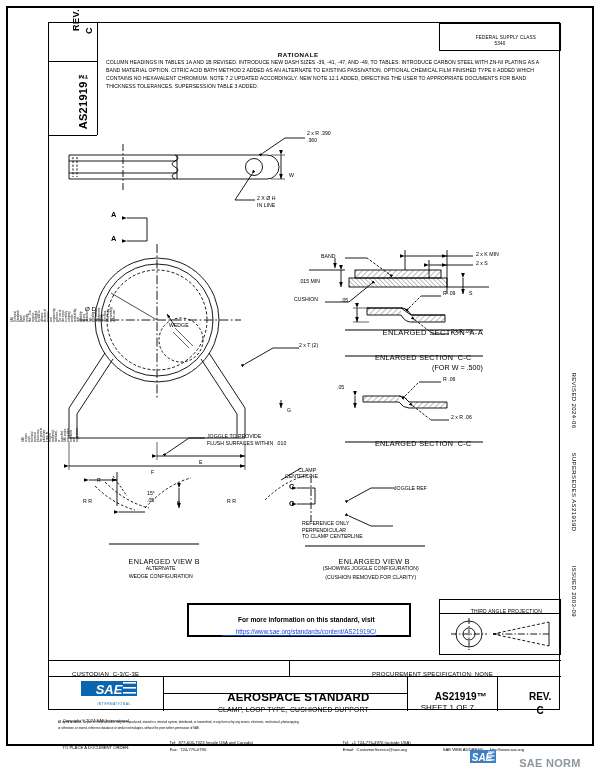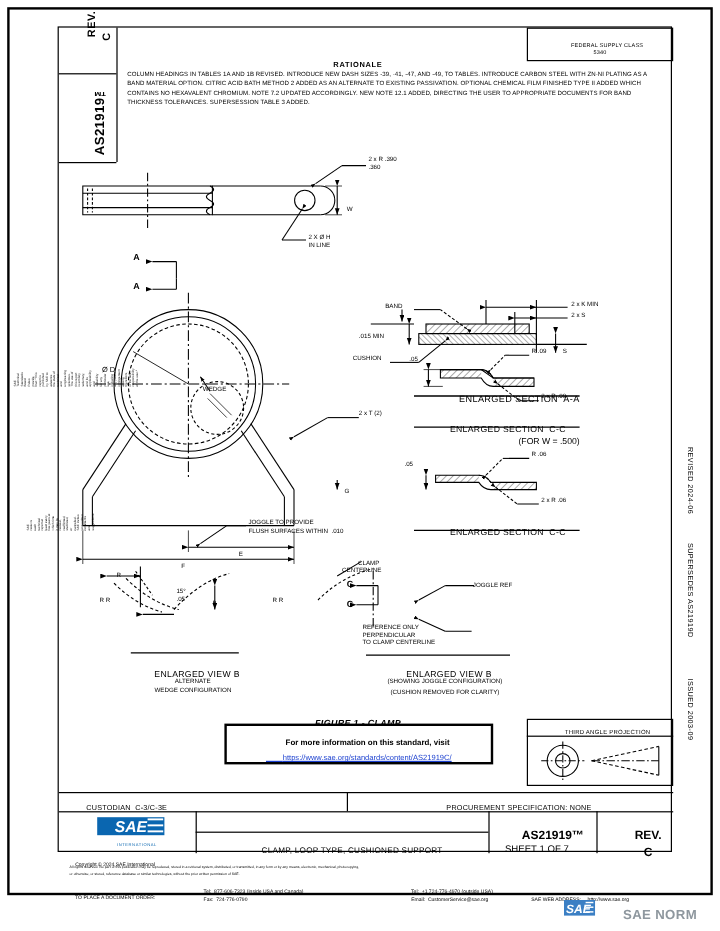--- a/index.html
+++ b/index.html
@@ -331,22 +331,20 @@
       <div class="t dim" style="left:48px;top:545px;width:116px;text-align:center;">
         <span>WEDGE CONFIGURATION</span></div>
 
       <div class="t dim8" style="left:256px;top:527px;width:120px;text-align:center;font-size:7.2px;letter-spacing:.3px;">
         <span>ENLARGED VIEW B</span></div>
       <div class="t dim" style="left:240px;top:537px;width:152px;text-align:center;">
         <span>(SHOWING JOGGLE CONFIGURATION)</span></div>
       <div class="t dim" style="left:240px;top:546px;width:152px;text-align:center;">
         <span>(CUSHION REMOVED FOR CLARITY)</span></div>
 
-      <div class="t bold ctr" style="left:150px;top:568px;width:180px;font-size:7.4px;font-style:italic;letter-spacing:.3px;">
-        <span>FIGURE 1 - CLAMP</span></div>
 
       <div class="bx" style="left:138px;top:580px;width:224px;height:34px;border-width:2px;"></div>
       <div class="t bold ctr" style="left:140px;top:586px;width:220px;font-size:6.6px;">
         <span>For more information on this standard, visit</span></div>
       <a class="t ctr" href="#" style="left:140px;top:598px;width:220px;font-size:6.3px;color:#1a3fcf;text-decoration:underline;">
         <span>https://www.sae.org/standards/content/AS21919C/</span></a>
 
       <div class="bx" style="left:390px;top:576px;width:122px;height:56px;"></div>
       <div class="ln h" style="left:390px;top:590px;width:122px;"></div>
       <div class="t ctr" style="left:390px;top:580px;width:122px;font-size:5px;letter-spacing:.2px;">
@@ -382,20 +380,22 @@
           <rect x="2" y="1" width="56" height="15" fill="#0a66b0"></rect>
           <text x="30" y="13.5" font-family="Liberation Sans, sans-serif" font-size="13" font-weight="bold" fill="#ffffff" text-anchor="middle" font-style="italic">SAE</text>
           <rect x="44" y="2" width="13" height="1.6" fill="#ffffff"></rect>
           <rect x="44" y="7" width="13" height="1.6" fill="#ffffff"></rect>
           <rect x="44" y="12" width="13" height="1.6" fill="#ffffff"></rect>
         </svg>
         <div class="t" style="left:4px;top:19px;font-size:3.4px;color:#0a66b0;letter-spacing:.5px;">
           <span>INTERNATIONAL</span></div>
       </div>
 
+      <div class="t bold ctr" style="left:114px;top:655px;width:244px;font-size:11.5px;letter-spacing:.2px;">
+        <span>AEROSPACE STANDARD</span></div>
       <div class="t ctr" style="left:114px;top:675px;width:244px;font-size:6.8px;letter-spacing:.2px;">
         <span>CLAMP, LOOP TYPE, CUSHIONED SUPPORT</span></div>
 
       <div class="t bold" style="left:364px;top:657px;font-size:10px;">
         <span>AS21919™</span></div>
       <div class="t" style="left:354px;top:672px;font-size:8px;">
         <span>SHEET 1 OF 7</span></div>
 
       <div class="t bold ctr" style="left:448px;top:657px;width:64px;font-size:10px;">
         <span>REV.</span></div>

